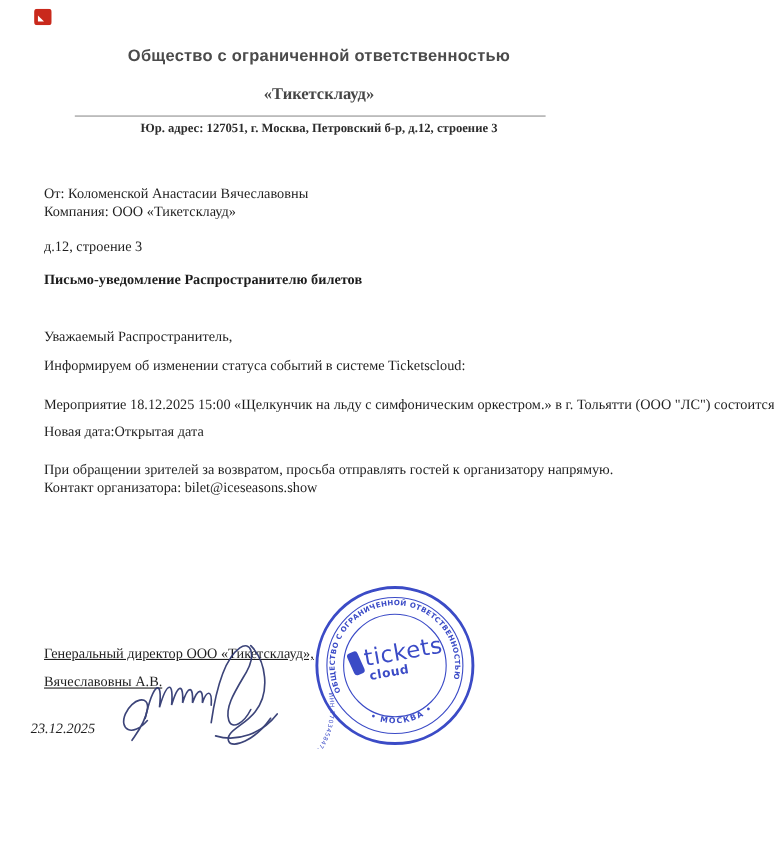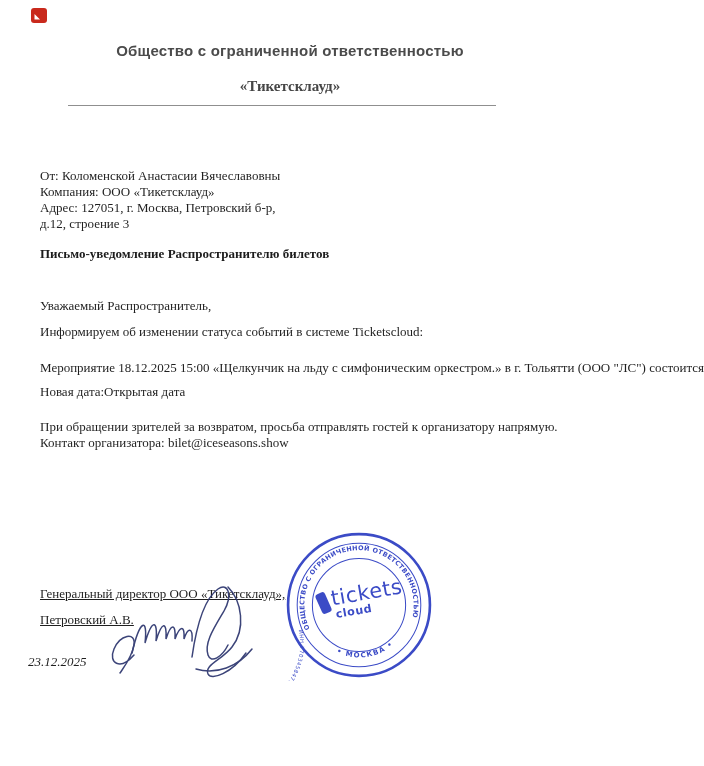--- a/index.html
+++ b/index.html
@@ -44,37 +44,37 @@
   <div class="abs badge">
     <svg width="16" height="15" viewBox="0 0 16 15">
       <rect x="0" y="0" width="16" height="15" rx="3" fill="#c9291c"></rect>
       <path d="M3.5 11.5 L3.5 6 L9 11.5 Z" fill="#ffffff"></path>
     </svg>
   </div>
 
   <div class="abs org-type">Общество с ограниченной ответственностью</div>
   <div class="abs org-name">«Тикетсклауд»</div>
   <div class="abs rule"></div>
+  <div class="abs legal">Юр. адрес: 127051, г. Москва, Петровский б-р, д.12, строение 3</div>
 
   <div class="abs bodyline from-line">От: Коломенской Анастасии Вячеславовны</div>
   <div class="abs bodyline company-line">Компания: ООО «Тикетсклауд»</div>
-  <div class="abs bodyline addr1-line">Адрес: 127051, г. Москва, Петровский б-р,</div>
   <div class="abs bodyline addr2-line">д.12, строение 3</div>
 
   <div class="abs subject">Письмо-уведомление Распространителю билетов</div>
 
   <div class="abs bodyline greeting">Уважаемый Распространитель,</div>
   <div class="abs bodyline intro">Информируем об изменении статуса событий в системе Ticketscloud:</div>
   <div class="abs bodyline event">Мероприятие 18.12.2025 15:00 «Щелкунчик на льду с симфоническим оркестром.» в г. Тольятти (ООО "ЛС") состоится.</div>
   <div class="abs bodyline newdate">Новая дата:Открытая дата</div>
   <div class="abs bodyline refund">При обращении зрителей за возвратом, просьба отправлять гостей к организатору напрямую.</div>
   <div class="abs bodyline contact">Контакт организатора: bilet@iceseasons.show</div>
 
   <div class="abs bodyline pos-line">Генеральный директор ООО «Тикетсклауд»,</div>
-  <div class="abs bodyline name-line">Петровский А.В.</div>
+  <div class="abs bodyline name-line">Вячеславовны А.В.</div>
   <div class="abs bodyline date-line">23.12.2025</div>
 
   <div class="abs signature">
     <svg width="175" height="108" viewBox="0 0 175 108">
       <g fill="none" stroke="#2c356e" stroke-width="1.5" stroke-linecap="round" opacity="0.92">
         <path d="M34 82 C 20 98, 8 90, 14 76 C 20 62, 36 58, 34 72 C 32 84, 24 94, 20 100"></path>
         <path d="M32 80 C 40 46, 48 44, 45 70 C 52 46, 58 46, 56 68 C 62 48, 67 48, 66 66 C 71 50, 76 50, 75 66 C 80 52, 85 52, 84 66 C 88 54, 93 54, 92 68"></path>
         <path d="M92 84 C 96 56, 104 26, 118 16 C 128 9, 133 22, 124 38 C 114 55, 104 70, 108 82 C 111 91, 122 84, 128 72"></path>
         <path d="M128 14 C 142 28, 146 56, 132 74 C 122 87, 104 92, 108 101 C 111 108, 132 100, 146 80"></path>
         <path d="M96 96 C 116 102, 138 94, 152 76"></path>

